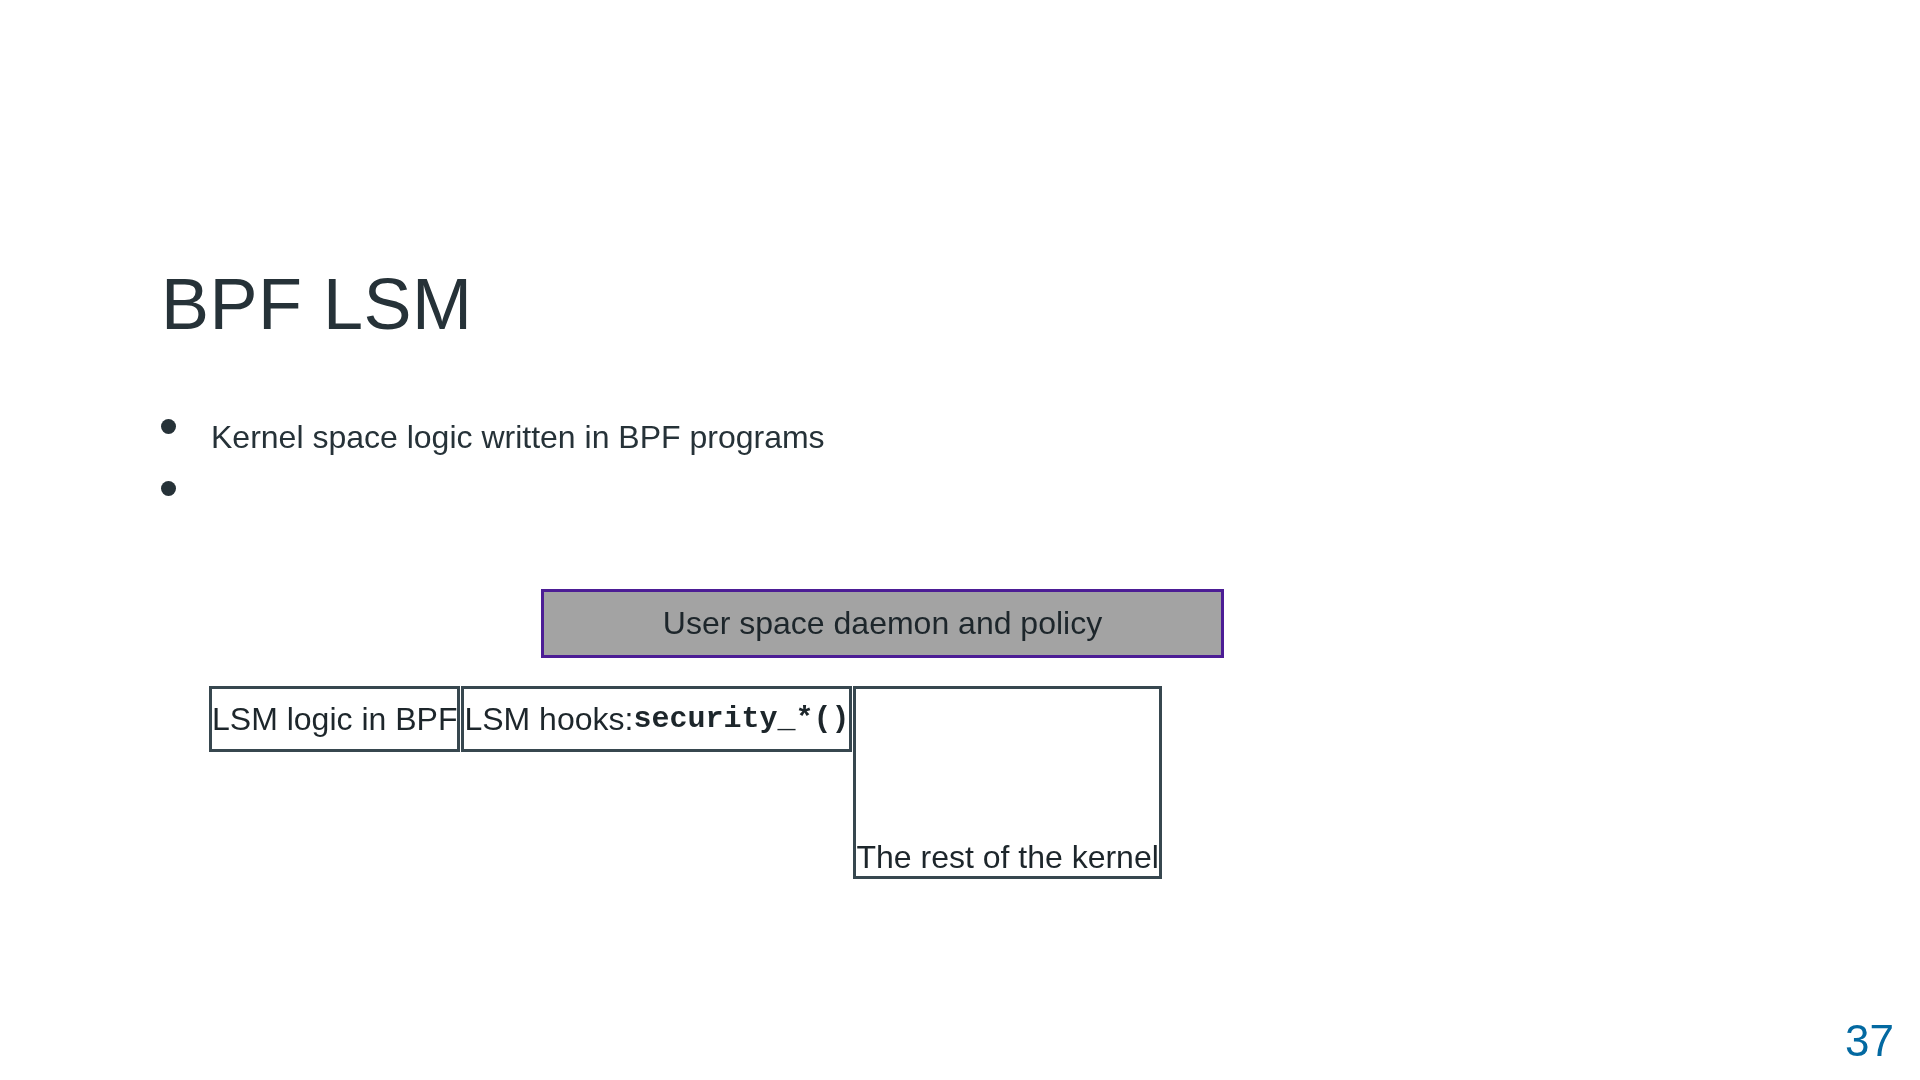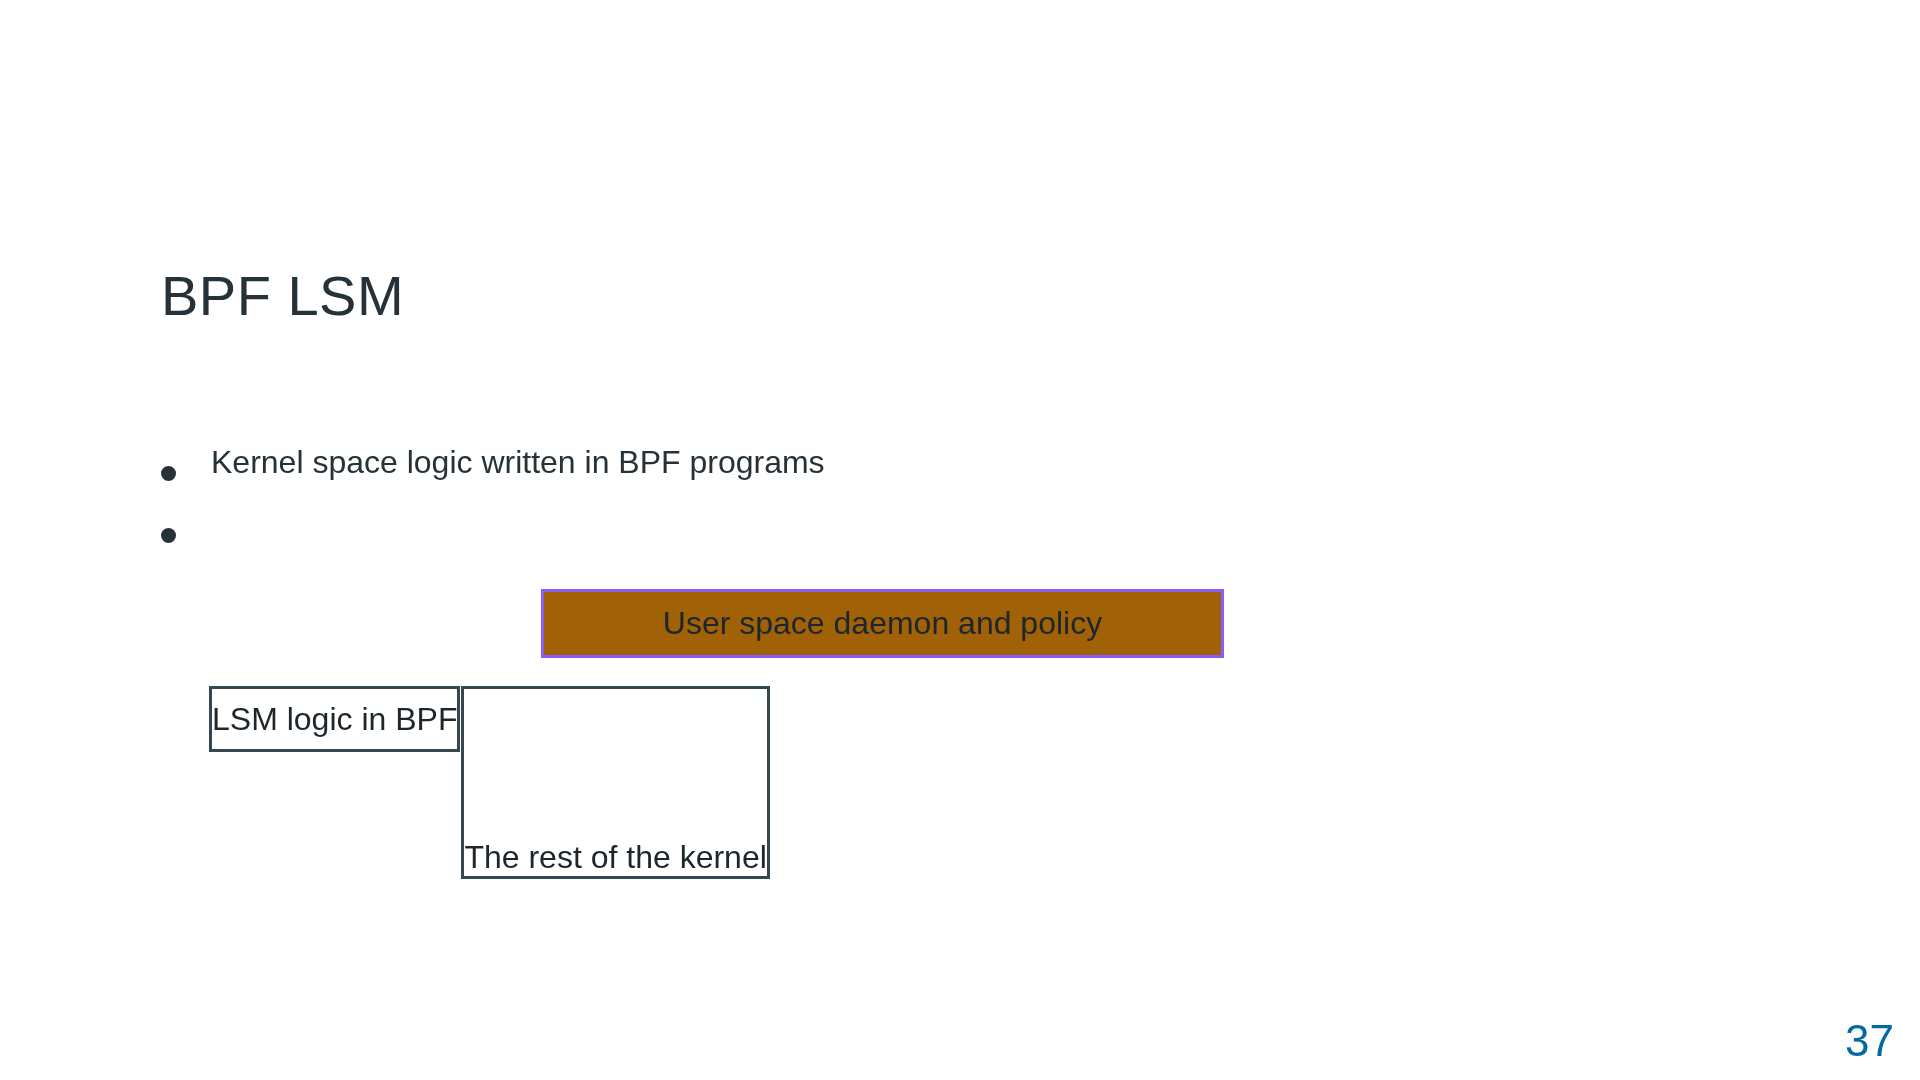--- a/index.html
+++ b/index.html
@@ -13,55 +13,55 @@
   .slide {
     position: relative;
     width: 1920px;
     height: 1080px;
     background: #ffffff;
   }
   .title {
     position: absolute;
     left: 161px;
     top: 268px;
-    font-size: 56px;
+    font-size: 72px;
     font-weight: 500;
     letter-spacing: 0.5px;
     line-height: 1;
     color: #263238;
   }
   .bullets {
     position: absolute;
     left: 161px;
     top: 419px;
     list-style: none;
   }
   .bullet-item {
     display: flex;
-    align-items: flex-end;
+    align-items: flex-start;
     height: 62px;
     font-size: 32px;
     color: #263238;
   }
   .bullet-dot {
     width: 15px;
     height: 15px;
     border-radius: 50%;
     background: #263238;
     margin-right: 35px;
     flex: 0 0 auto;
   }
   .user-space-box {
     position: absolute;
     left: 541px;
     top: 589px;
     width: 683px;
     height: 69px;
-    border: 3px solid #8b5cf6;
-    background: #a16207;
+    border: 3px solid #4c1d95;
+    background: #a3a3a3;
     display: flex;
     align-items: center;
     justify-content: center;
     font-size: 32px;
     color: #1d262b;
   }
   .kernel-stack {
     position: absolute;
     left: 209px;
     top: 686px;
@@ -117,20 +117,24 @@
   </ul>
 
   <div class="user-space-box">
     <span>User space daemon and policy</span>
   </div>
 
   <div class="kernel-stack">
     <div class="stack-row row-lsm-logic">
       <span>LSM logic in BPF</span>
     </div>
+    <div class="stack-row row-lsm-hooks">
+      <span>LSM hooks: </span>
+      <span class="code">security_*()</span>
+    </div>
     <div class="stack-row row-kernel-rest">
       <span>The rest of the kernel</span>
     </div>
   </div>
 
   <div class="page-number">37</div>
 
 </div>
 
 </body></html>

